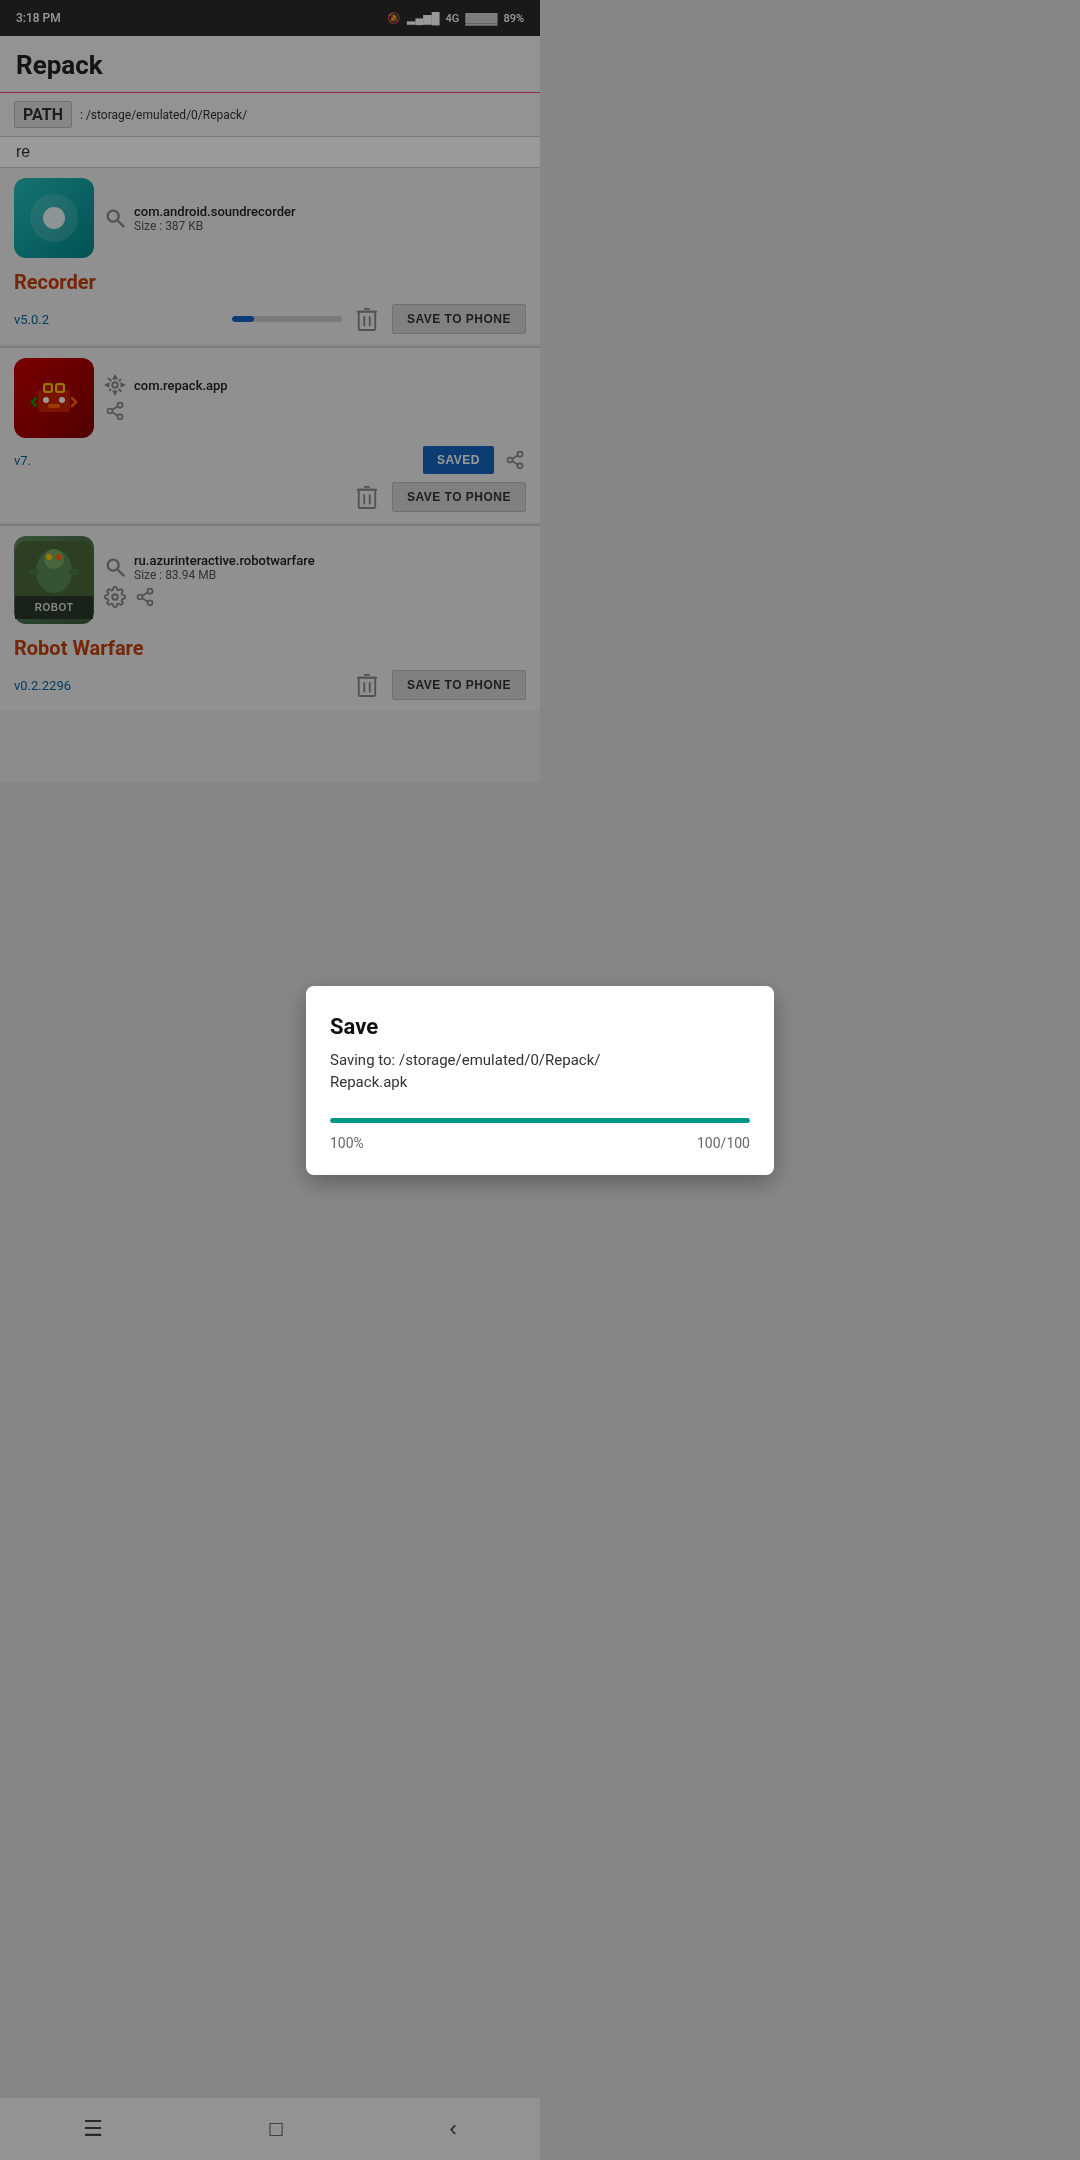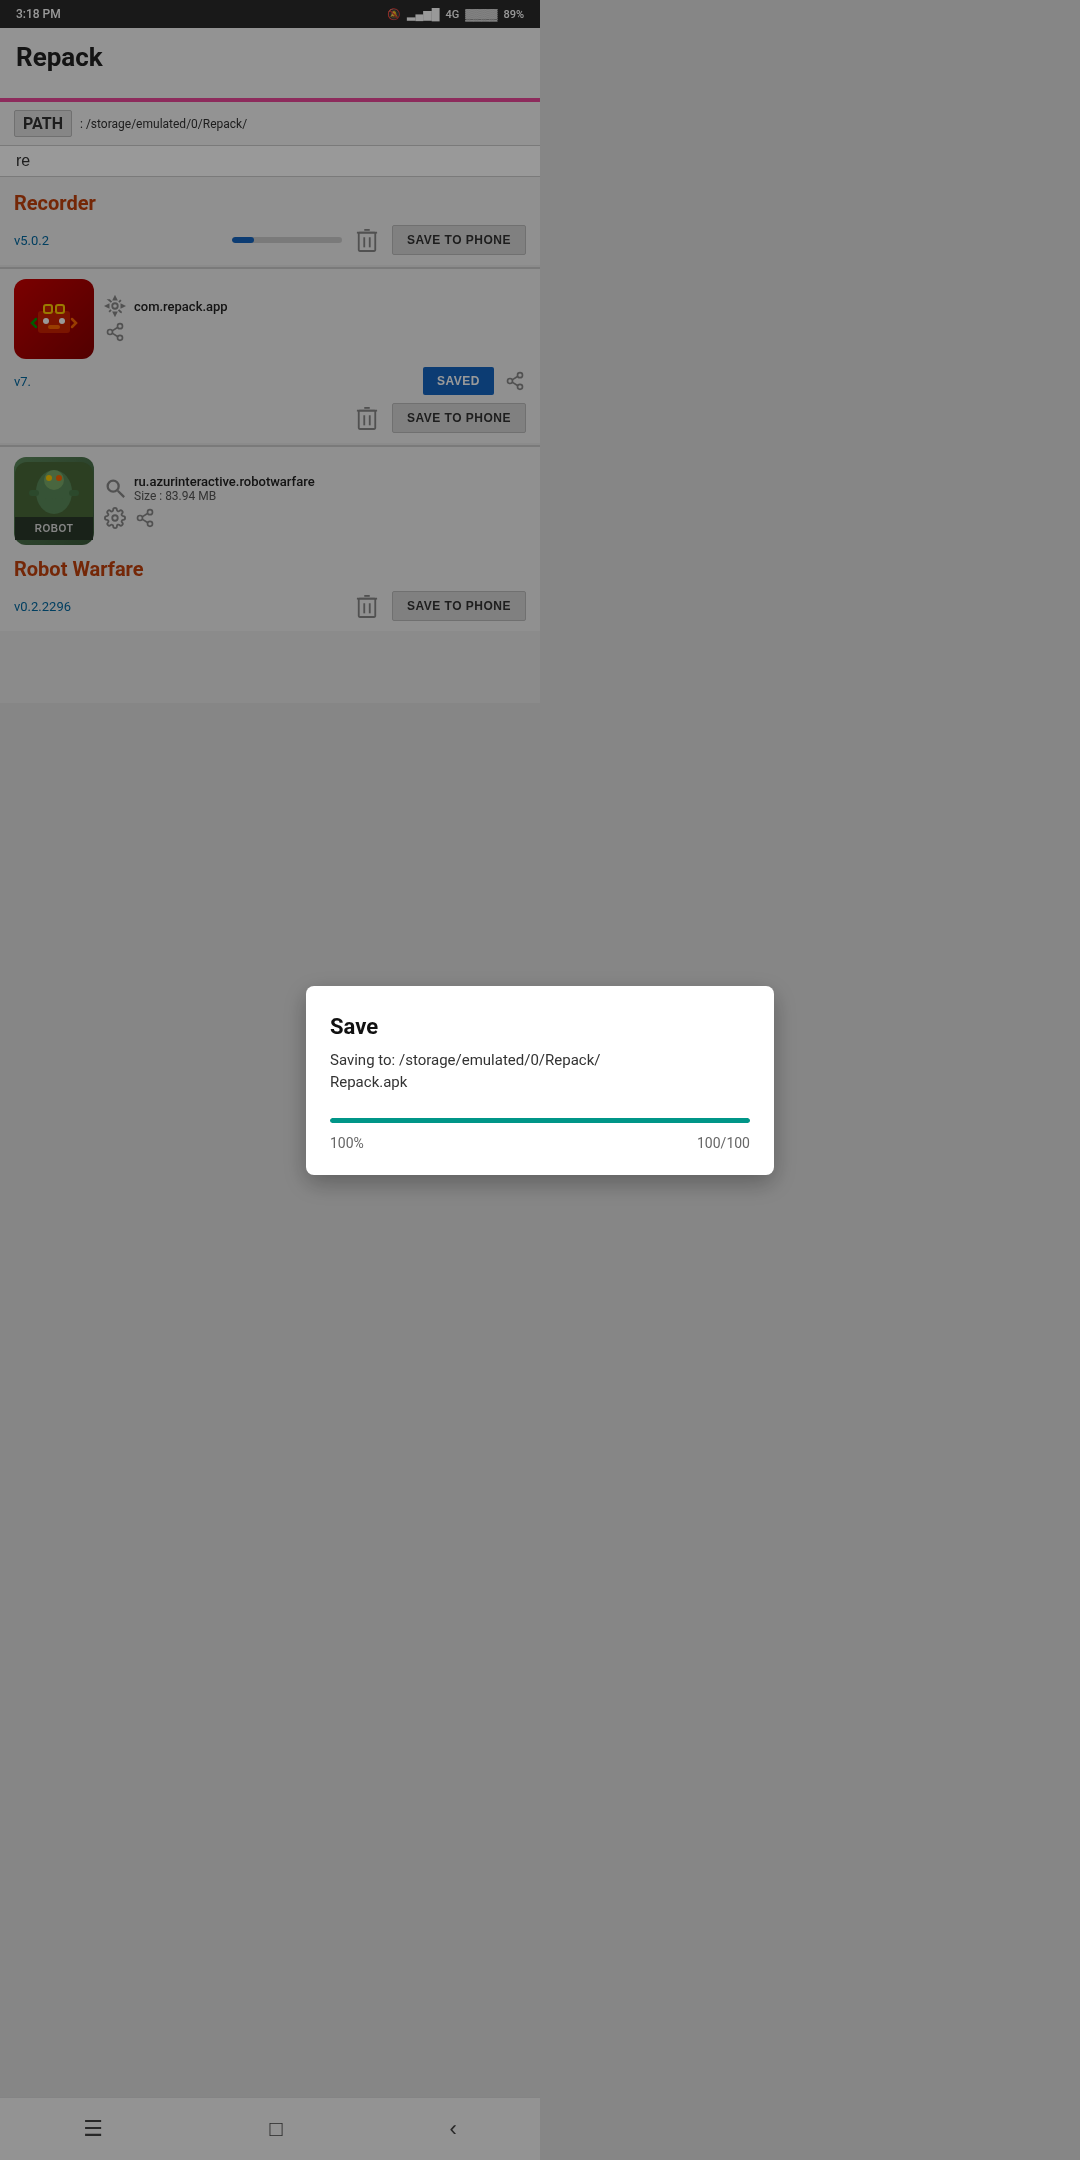--- a/index.html
+++ b/index.html
@@ -15,36 +15,36 @@
     }
 
     
     .status-bar {
       background: #2a2a2a;
       color: #fff;
       display: flex;
       justify-content: space-between;
       align-items: center;
       padding: 4px 16px;
-      height: 28px;
+      height: 36px;
       font-size: 12px;
       font-weight: 500;
     }
     .status-right {
       display: flex;
       align-items: center;
       gap: 6px;
       font-size: 11px;
     }
 
     
     .app-header {
       background: #f5f5f5;
-      padding: 14px 16px 26px 16px;
-      border-bottom: 4px solid #ec4899;
+      padding: 14px 16px 12px 16px;
+      border-bottom: 1px solid #ec4899;
     }
     .app-title {
       font-size: 26px;
       font-weight: bold;
       color: #222;
     }
 
     
     .path-bar {
       background: #f5f5f5;
@@ -370,20 +370,41 @@
   <span class="path-text"> : /storage/emulated/0/Repack/</span>
 </div>
 
 <div class="search-bar">
   <input class="search-input" type="text" value="re" style="">
 </div>
 
 <div class="content content-wrapper">
 
   <div class="app-card">
+    <div class="app-card-header">
+      <div class="recorder-thumb">
+        <div class="recorder-inner">
+          <div class="recorder-dot"></div>
+        </div>
+      </div>
+      <div class="app-info">
+        <div class="app-info-row">
+          <div class="info-icon">
+            <svg class="search-svg" viewBox="0 0 24 24" fill="none" stroke="#888" stroke-width="2.5">
+              <circle cx="10" cy="10" r="6"></circle>
+              <line x1="15" y1="15" x2="22" y2="22"></line>
+            </svg>
+          </div>
+          <div class="info-text">
+            <div class="pkg">com.android.soundrecorder</div>
+            <div class="size">Size : 387 KB</div>
+          </div>
+        </div>
+      </div>
+    </div>
     <div class="app-name">Recorder</div>
     <div class="app-bottom-row">
       <div class="version-text">v5.0.2</div>
       <div class="bottom-actions">
         <div class="progress-bar-container">
           <div class="progress-bar-fill pb-20" style="width:20%"></div>
         </div>
         <div class="delete-icon">
           <svg class="trash-svg" viewBox="0 0 24 28" fill="none" stroke="#888" stroke-width="2">
             <rect x="3" y="6" width="18" height="20" rx="1"></rect>

